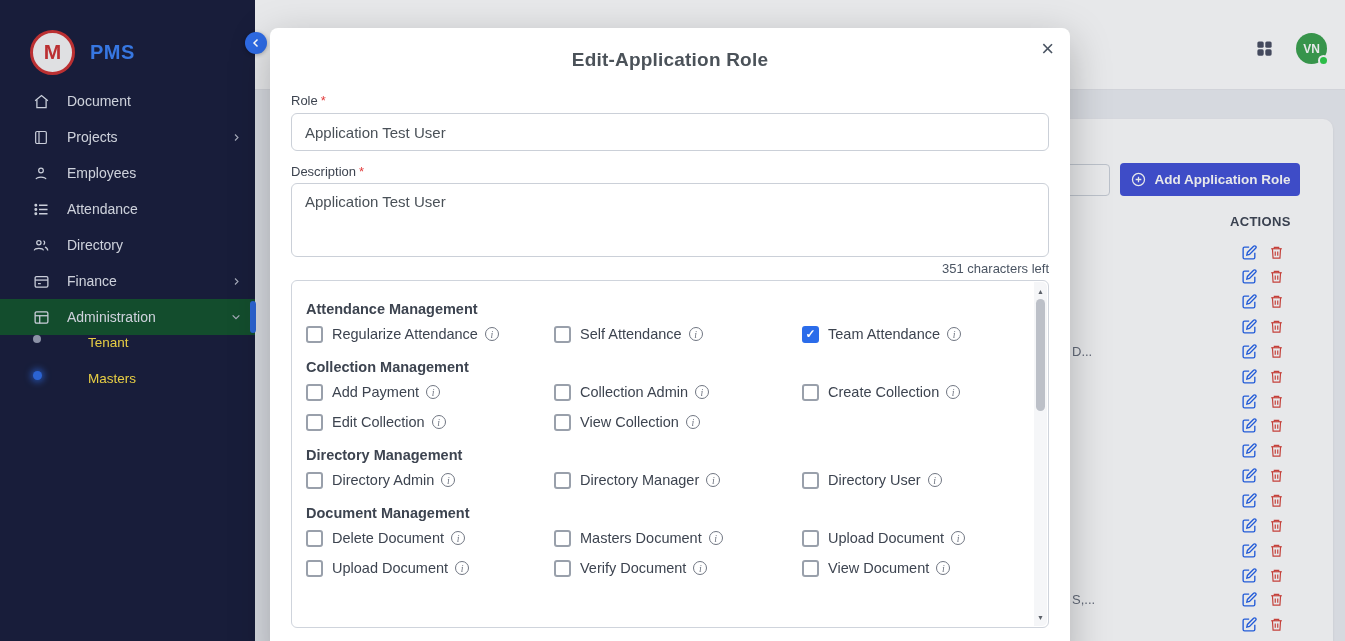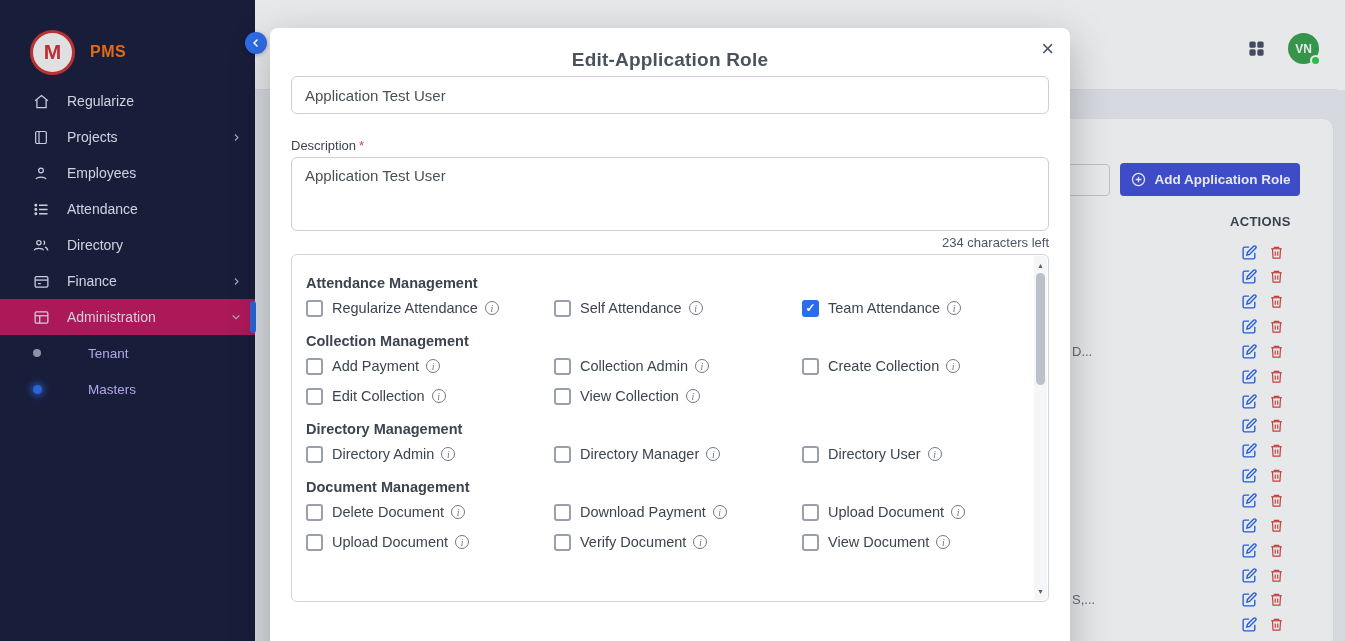--- a/index.html
+++ b/index.html
@@ -4,34 +4,34 @@
 <style>
   *{margin:0;padding:0;box-sizing:border-box}
   html,body{width:1345px;height:641px}
   body{position:relative;overflow:hidden;background:#fff;font-family:"Liberation Sans",sans-serif}
 
   
   .sidebar{position:absolute;left:0;top:0;width:255px;height:100%;background:#191e3b;z-index:2}
   .logo-row{display:flex;align-items:center;gap:15px;padding:21px 0 0 30px;height:83px}
   .logo-circle{width:45px;height:45px;border-radius:50%;background:#f7f7f7;border:3px solid #cf3333;
     color:#cf3333;font-weight:bold;font-size:21px;display:flex;align-items:center;justify-content:center}
-  .brand-name{color:#f97316;font-size:16px;font-weight:bold;letter-spacing:.5px}
+  .brand-name{color:#3b82f6;font-size:20px;font-weight:bold;letter-spacing:.5px}
   .nav{margin-top:0}
   .nav-item{position:relative;display:flex;align-items:center;height:36px;padding:0 14px 0 32px;
     color:#e3e6ef;font-size:14px;cursor:pointer}
   .nav-item .icon{width:18px;height:18px;margin-right:17px;display:flex;align-items:center;justify-content:center;color:#dfe3ee}
   .nav-item .chev{margin-left:auto;display:flex;color:#b6bac9}
-  .nav-item.active{background:#be185d}
+  .nav-item.active{background:#14532d}
   .nav-item.active::after{content:"";position:absolute;right:-1px;top:2px;bottom:2px;width:6px;border-radius:3px;background:#2e6be5}
-  .nav-sub{display:flex;align-items:center;height:36px;padding-left:33px;color:#c4b5fd;font-size:13.5px;cursor:pointer}
+  .nav-sub{display:flex;height:36px;padding-left:33px;color:#fde047;font-size:13.5px;cursor:pointer}
   .sub-dot{width:8px;height:8px;border-radius:50%;background:#9aa0b5;margin-right:47px;flex:none}
   .sub-dot.blue{width:9px;height:9px;background:#2e6be5;box-shadow:0 0 7px 2px rgba(46,107,229,.75);margin-right:46px}
 
   
-  .topbar{position:absolute;left:255px;top:0;right:8px;height:90px;background:#fff;border-bottom:1px solid #e7e8ec;z-index:1}
+  .topbar{position:absolute;left:255px;top:0;right:0;height:90px;background:#fff;border-bottom:1px solid #e7e8ec;z-index:1}
   .apps-icon{position:absolute;right:71px;top:39px;width:19px;height:19px;cursor:pointer;display:flex}
   .avatar{position:absolute;right:18px;top:33px;width:31px;height:31px;border-radius:50%;background:#3ba24e;
     color:#fff;font-size:12px;font-weight:bold;display:flex;align-items:center;justify-content:center;cursor:pointer}
   .status-dot{position:absolute;right:-2px;bottom:-2px;width:11px;height:11px;border-radius:50%;background:#2fd04b;border:2px solid #fff}
   .content{position:absolute;left:255px;top:90px;right:0;bottom:0;background:#edeff3;z-index:1}
   .card{position:absolute;left:26px;top:29px;right:12px;height:560px;background:#fff;border-radius:10px;box-shadow:0 1px 3px rgba(16,24,40,.08)}
   .bg-layer{position:absolute;inset:0;z-index:3}
   .search-remnant{position:absolute;left:1008px;top:164px;width:102px;height:32px;background:#fff;border:1px solid #cfd4dc;border-radius:4px}
   .add-role-btn{position:absolute;left:1120px;top:163px;width:180px;height:33px;background:#4352d9;border-radius:4px;
     color:#fff;font-size:13.5px;font-weight:bold;display:flex;align-items:center;justify-content:center;gap:8px;cursor:pointer}
@@ -48,21 +48,21 @@
   .backdrop{position:absolute;inset:0;background:rgba(22,28,51,.10);z-index:5}
   .collapse-btn{position:absolute;left:245px;top:32px;width:22px;height:22px;border-radius:50%;background:#2e6be5;
     display:flex;align-items:center;justify-content:center;z-index:6;box-shadow:0 1px 4px rgba(0,0,0,.3);cursor:pointer}
 
   
   .modal{position:absolute;left:270px;top:28px;width:800px;height:640px;background:#fff;border-radius:8px;
     box-shadow:0 12px 40px rgba(0,0,0,.25);z-index:7;padding:0 21px}
   .modal-title{margin-top:21px;text-align:center;font-size:19px;font-weight:bold;color:#4b5259;letter-spacing:.2px}
   .modal-close{position:absolute;top:10px;right:16px;font-size:22px;color:#4b5563;line-height:1;cursor:pointer}
   .field-label{margin-top:22px;font-size:13px;color:#3d4450}
-  .field-label.second{margin-top:24px}
+  .field-label.second{margin-top:13px}
   .req{color:#e23c3c;margin-left:3px}
   .text-input{display:block;margin-top:5px;width:100%;height:38px;border:1px solid #cbd0d8;border-radius:6px;
     padding:0 13px;font-size:15px;color:#4a5158;font-family:"Liberation Sans",sans-serif;background:#fff;outline:none}
   .text-area{display:block;margin-top:4px;width:100%;height:74px;border:1px solid #cbd0d8;border-radius:6px;
     padding:9px 13px;font-size:15px;color:#4a5158;font-family:"Liberation Sans",sans-serif;resize:none;outline:none}
   .chars-left{margin-top:4px;text-align:right;font-size:13px;color:#4b5563}
   .perms{position:relative;margin-top:4px;border:1px solid #cfd4dc;border-radius:6px;height:348px;padding:8px 40px 8px 14px;overflow:hidden}
   .perm-group{margin-top:10px}
   .perm-group:first-child{margin-top:12px}
   .group-title{font-size:14.5px;font-weight:bold;color:#3d4450;margin-bottom:2px}
@@ -91,21 +91,21 @@
     <div class="brand-name">PMS</div>
   </div>
   <div class="nav" id="sidebar-nav">
       <div class="nav-item">
         <span class="icon">
           <svg width="17" height="17" viewBox="0 0 24 24" fill="none" stroke="currentColor" stroke-width="1.8">
             <path d="M3 11L12 3.5 21 11"></path>
             <path d="M5.5 9.5V20.5H18.5V9.5"></path>
           </svg>
         </span>
-        <span class="nav-label">Regularize</span>
+        <span class="nav-label">Document</span>
       </div>
       <div class="nav-item">
         <span class="icon">
           <svg width="16" height="17" viewBox="0 0 24 24" fill="none" stroke="currentColor" stroke-width="1.8">
             <rect x="4" y="3" width="16" height="18" rx="2"></rect>
             <path d="M9 3v18"></path>
           </svg>
         </span>
         <span class="nav-label">Projects</span>
         <span class="chev">
@@ -534,27 +534,30 @@
     <svg width="12" height="12" viewBox="0 0 24 24" fill="none" stroke="#fff" stroke-width="3">
         <path d="M15 5l-7 7 7 7"></path>
       </svg>
   </span>
 </div>
 
 <div class="modal">
   <div class="modal-close">×</div>
   <div class="modal-title">Edit-Application Role</div>
 
+  <div class="field-label">
+    <span>Role</span><span class="req">*</span>
+  </div>
   <input class="text-input" type="text" value="Application Test User" style="">
 
   <div class="field-label second">
     <span>Description</span><span class="req">*</span>
   </div>
   <textarea class="text-area" style="">Application Test User</textarea>
-  <div class="chars-left">234 characters left</div>
+  <div class="chars-left">351 characters left</div>
 
   <div class="perms">
     <div id="perm-groups">
         <div class="perm-group">
           <div class="group-title">Attendance Management</div>
           <div class="options">
             <label class="option">
               <span class="checkbox"></span>
               <span class="opt-label">Regularize Attendance</span>
               <span class="info-icon">i</span>
@@ -624,21 +627,21 @@
         <div class="perm-group">
           <div class="group-title">Document Management</div>
           <div class="options">
             <label class="option">
               <span class="checkbox"></span>
               <span class="opt-label">Delete Document</span>
               <span class="info-icon">i</span>
             </label>
             <label class="option">
               <span class="checkbox"></span>
-              <span class="opt-label">Download Payment</span>
+              <span class="opt-label">Masters Document</span>
               <span class="info-icon">i</span>
             </label>
             <label class="option">
               <span class="checkbox"></span>
               <span class="opt-label">Upload Document</span>
               <span class="info-icon">i</span>
             </label>
             <label class="option">
               <span class="checkbox"></span>
               <span class="opt-label">Upload Document</span>

